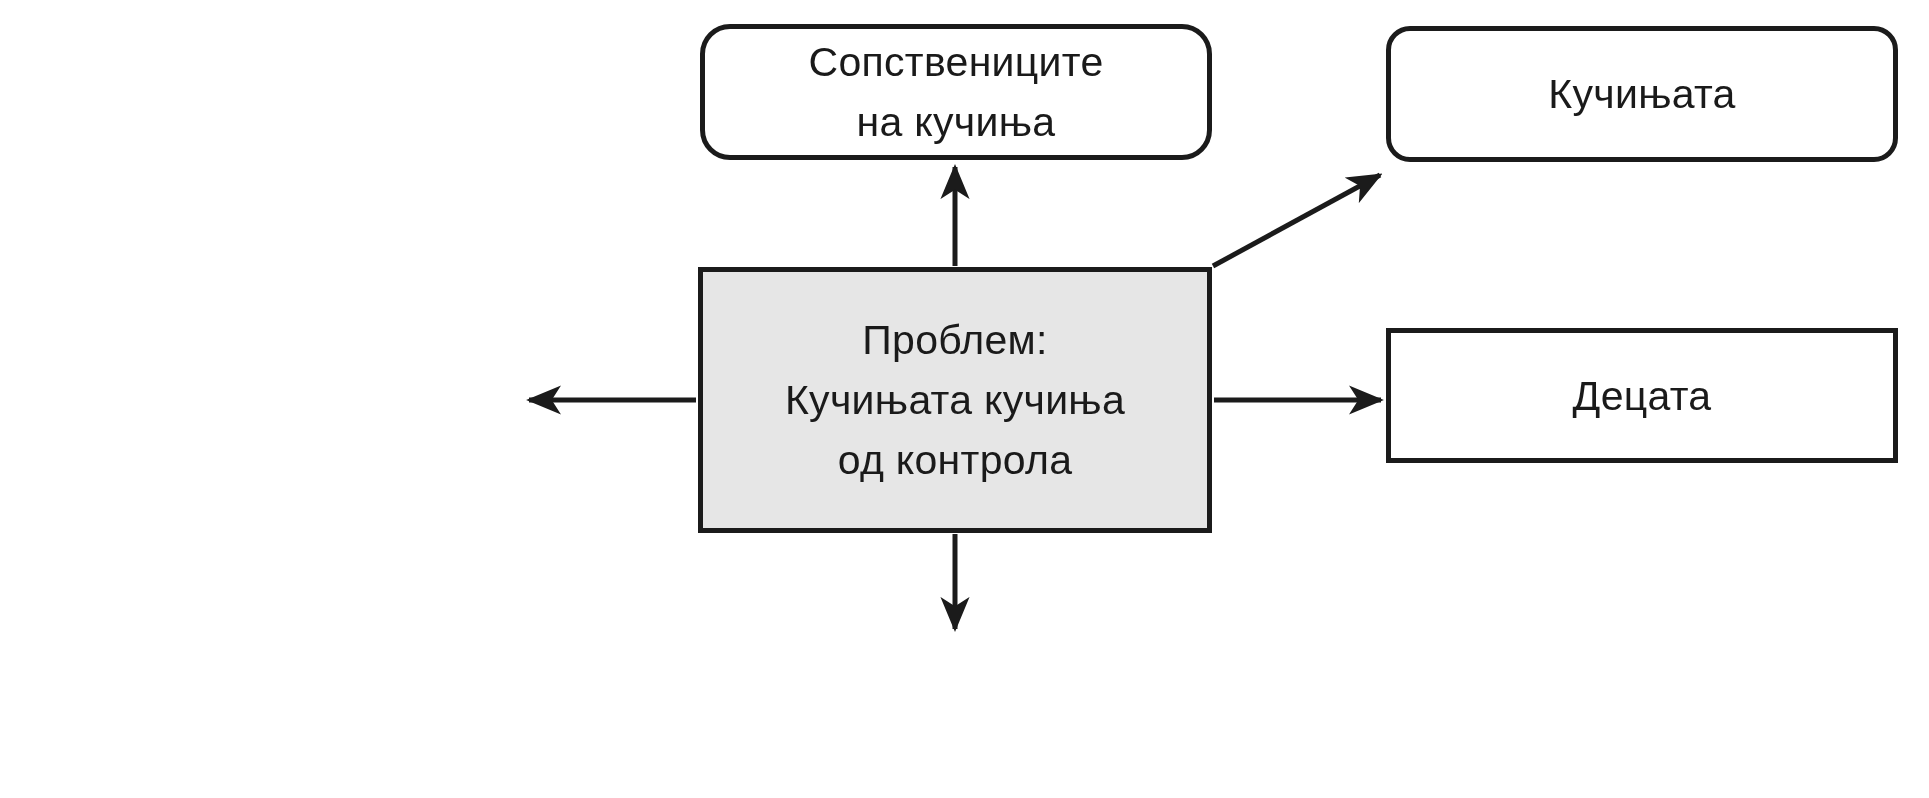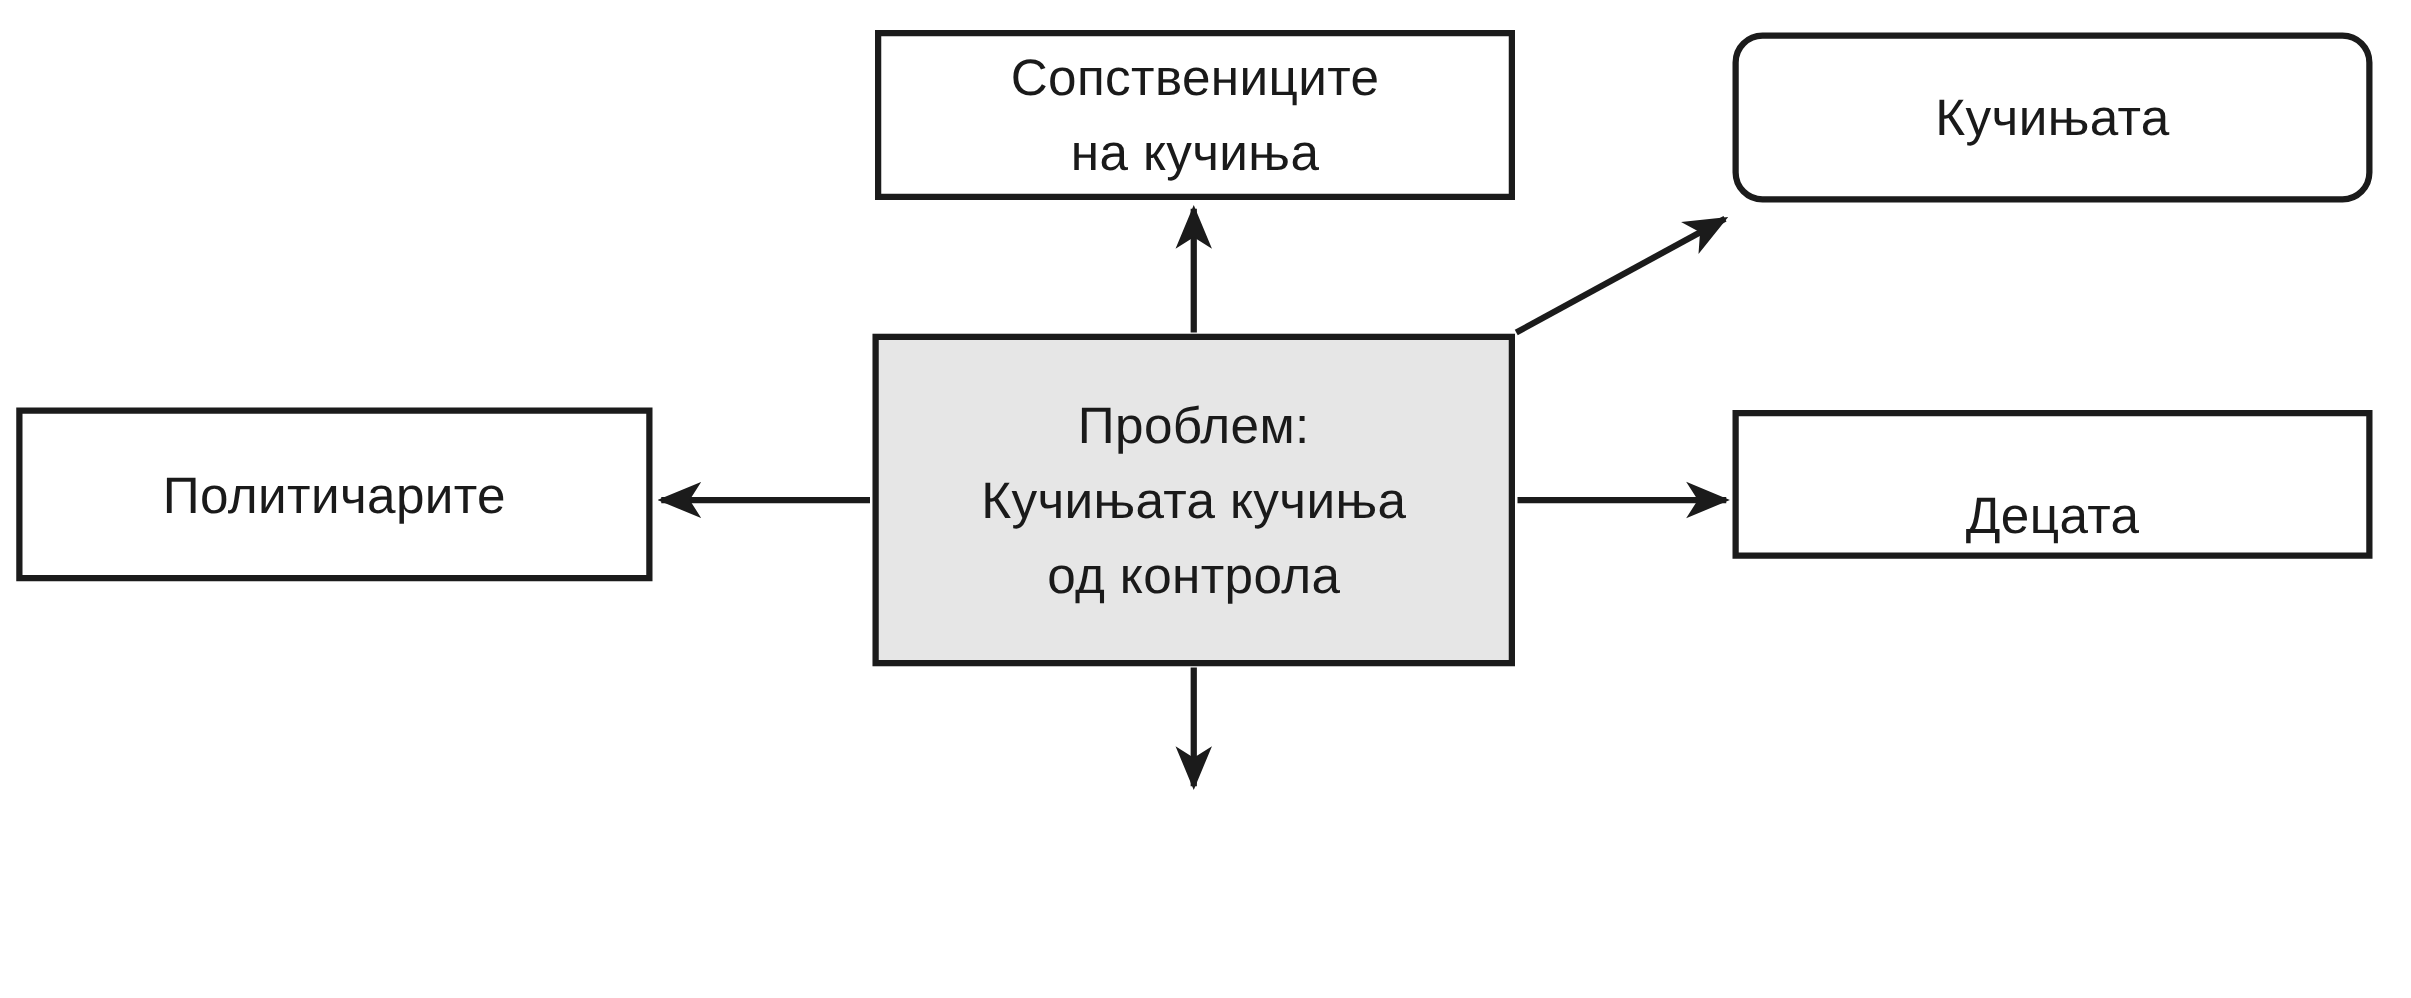--- a/index.html
+++ b/index.html
@@ -51,37 +51,34 @@
         <path d="M0,0 L12,5 L0,10 L3.2,5 Z" fill="#1b1b1b"></path>
       </marker>
     </defs>
     <line x1="955" y1="266" x2="955" y2="167" marker-end="url(#arrowhead)"></line>
     <line x1="1213" y1="266" x2="1380" y2="175" marker-end="url(#arrowhead)"></line>
     <line x1="696" y1="400" x2="529" y2="400" marker-end="url(#arrowhead)"></line>
     <line x1="1214" y1="400" x2="1381" y2="400" marker-end="url(#arrowhead)"></line>
     <line x1="955" y1="534" x2="955" y2="629" marker-end="url(#arrowhead)"></line>
   </svg>
 
-  <div class="node" style="left:700px; top:24px; width:512px; height:136px;">
+  <div class="node" style="left:700px; top:24px; width:512px; height:136px;border-radius:30px;">
     <span class="label">Сопствениците
 на кучиња</span>
   </div>
 
   <div class="node" style="left:1386px; top:26px; width:512px; height:136px;border-radius:24px;">
     <span class="label">Кучињата</span>
   </div>
 
-  <div class="node" style="left:13px; top:326px; width:509px; height:139px;">
-    <span class="label">Политичарите</span>
-  </div>
 
   <div class="node node--problem" style="left:698px; top:267px; width:514px; height:266px;">
     <span class="label">Проблем:
 Кучињата кучиња
 од контрола</span>
   </div>
 
-  <div class="node" style="left:1386px; top:328px; width:512px; height:119px;align-items:flex-end;">
+  <div class="node" style="left:1386px; top:328px; width:512px; height:135px;">
     <span class="label">Децата</span>
   </div>
 
 
 </div>
 
 </body></html>

